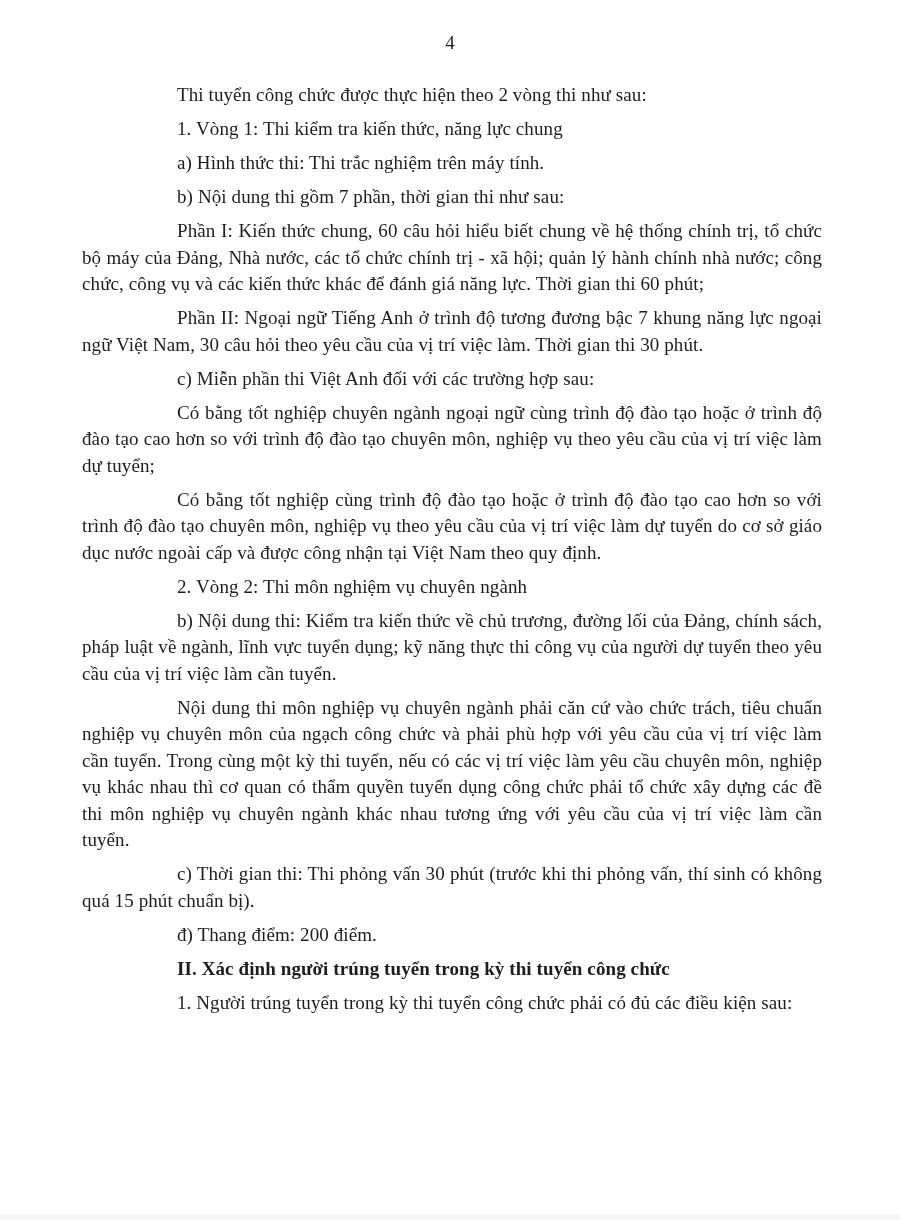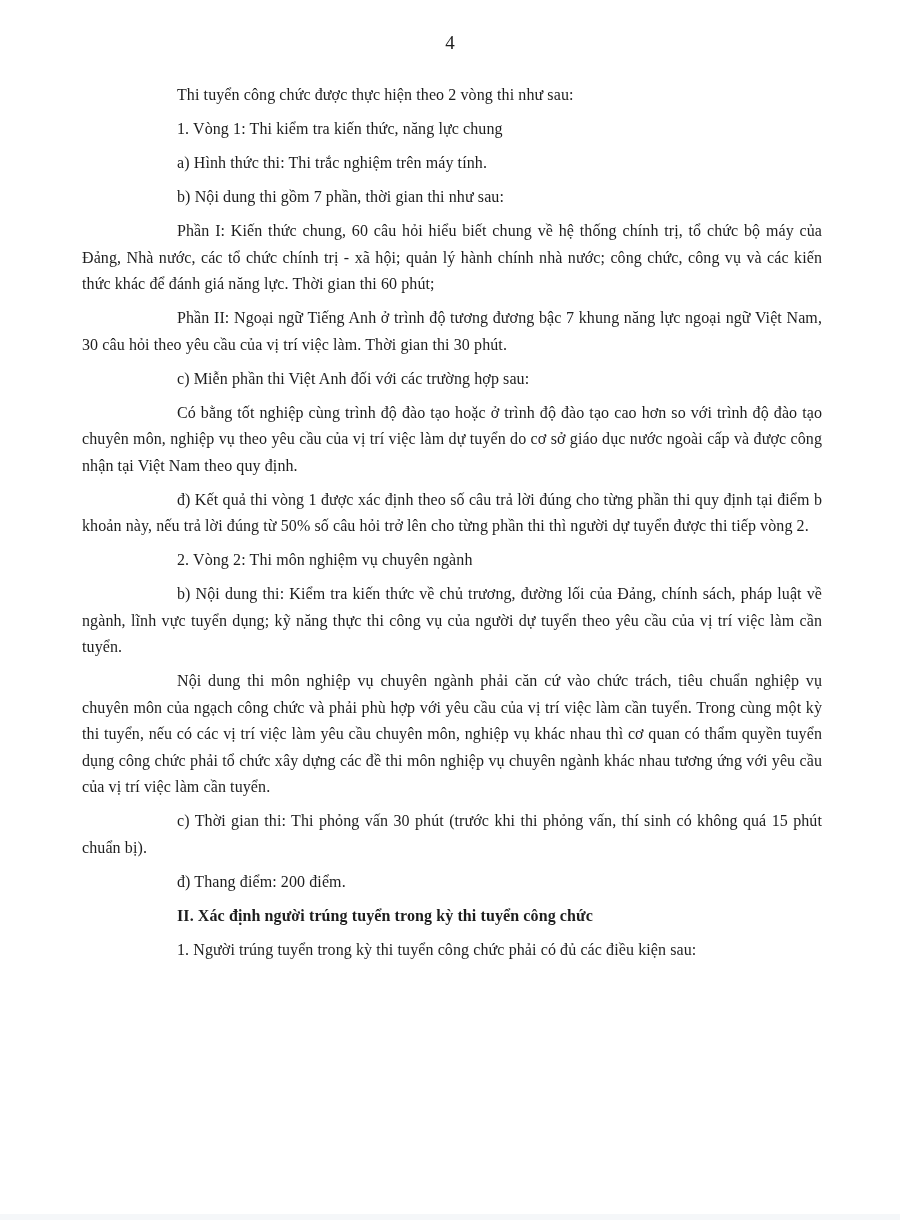--- a/index.html
+++ b/index.html
@@ -19,21 +19,21 @@
     margin: 0 auto;
     text-align: center;
     font-size: 19px;
     line-height: 24px;
   }
   .content {
     width: 740px;
     margin: 27px 0 0 82px;
   }
   .para {
-    font-size: 16px;
+    font-size: 19px;
     line-height: 26.5px;
     text-align: justify;
     text-indent: 95px;
     margin: 0 0 7.5px 0;
     letter-spacing: 0.1px;
   }
   .para b { font-weight: normal; }
   .para.section-heading { font-weight: bold; }
   .bottom-strip {
     position: absolute;
@@ -50,22 +50,22 @@
 <div class="page">
   <div class="page-number">4</div>
   <div class="content">
       <p class="para"><b></b><span>Thi tuyển công chức được thực hiện theo 2 vòng thi như sau:</span></p>
       <p class="para"><b>1. Vòng 1:</b><span> Thi kiểm tra kiến thức, năng lực chung</span></p>
       <p class="para"><b></b><span>a) Hình thức thi: Thi trắc nghiệm trên máy tính.</span></p>
       <p class="para"><b></b><span>b) Nội dung thi gồm 7 phần, thời gian thi như sau:</span></p>
       <p class="para"><b></b><span>Phần I: Kiến thức chung, 60 câu hỏi hiểu biết chung về hệ thống chính trị, tổ chức bộ máy của Đảng, Nhà nước, các tổ chức chính trị - xã hội; quản lý hành chính nhà nước; công chức, công vụ và các kiến thức khác để đánh giá năng lực. Thời gian thi 60 phút;</span></p>
       <p class="para"><b></b><span>Phần II: Ngoại ngữ Tiếng Anh ở trình độ tương đương bậc 7 khung năng lực ngoại ngữ Việt Nam, 30 câu hỏi theo yêu cầu của vị trí việc làm. Thời gian thi 30 phút.</span></p>
       <p class="para"><b></b><span>c) Miễn phần thi Việt Anh đối với các trường hợp sau:</span></p>
+      <p class="para"><b></b><span>Có bằng tốt nghiệp chuyên ngành ngoại ngữ cùng trình độ đào tạo hoặc ở trình độ đào tạo cao hơn so với trình độ đào tạo chuyên môn, nghiệp vụ theo yêu cầu của vị trí việc làm dự tuyển;</span></p>
       <p class="para"><b></b><span>Có bằng tốt nghiệp cùng trình độ đào tạo hoặc ở trình độ đào tạo cao hơn so với trình độ đào tạo chuyên môn, nghiệp vụ theo yêu cầu của vị trí việc làm dự tuyển do cơ sở giáo dục nước ngoài cấp và được công nhận tại Việt Nam theo quy định.</span></p>
-      <p class="para"><b></b><span>đ) Kết quả thi vòng 1 được xác định theo số câu trả lời đúng cho từng phần thi quy định tại điểm b khoản này, nếu trả lời đúng từ 50% số câu hỏi trở lên cho từng phần thi thì người dự tuyển được thi tiếp vòng 2.</span></p>
       <p class="para"><b>2. Vòng 2:</b><span> Thi môn nghiệm vụ chuyên ngành</span></p>
       <p class="para"><b></b><span>b) Nội dung thi: Kiểm tra kiến thức về chủ trương, đường lối của Đảng, chính sách, pháp luật về ngành, lĩnh vực tuyển dụng; kỹ năng thực thi công vụ của người dự tuyển theo yêu cầu của vị trí việc làm cần tuyển.</span></p>
       <p class="para"><b></b><span>Nội dung thi môn nghiệp vụ chuyên ngành phải căn cứ vào chức trách, tiêu chuẩn nghiệp vụ chuyên môn của ngạch công chức và phải phù hợp với yêu cầu của vị trí việc làm cần tuyển. Trong cùng một kỳ thi tuyển, nếu có các vị trí việc làm yêu cầu chuyên môn, nghiệp vụ khác nhau thì cơ quan có thẩm quyền tuyển dụng công chức phải tổ chức xây dựng các đề thi môn nghiệp vụ chuyên ngành khác nhau tương ứng với yêu cầu của vị trí việc làm cần tuyển.</span></p>
       <p class="para"><b></b><span>c) Thời gian thi: Thi phỏng vấn 30 phút (trước khi thi phỏng vấn, thí sinh có không quá 15 phút chuẩn bị).</span></p>
       <p class="para"><b></b><span>đ) Thang điểm: 200 điểm.</span></p>
       <p class="para section-heading"><b></b><span>II. Xác định người trúng tuyển trong kỳ thi tuyển công chức</span></p>
       <p class="para"><b></b><span>1. Người trúng tuyển trong kỳ thi tuyển công chức phải có đủ các điều kiện sau:</span></p>
     </div>
   <div class="bottom-strip"></div>
 </div>

